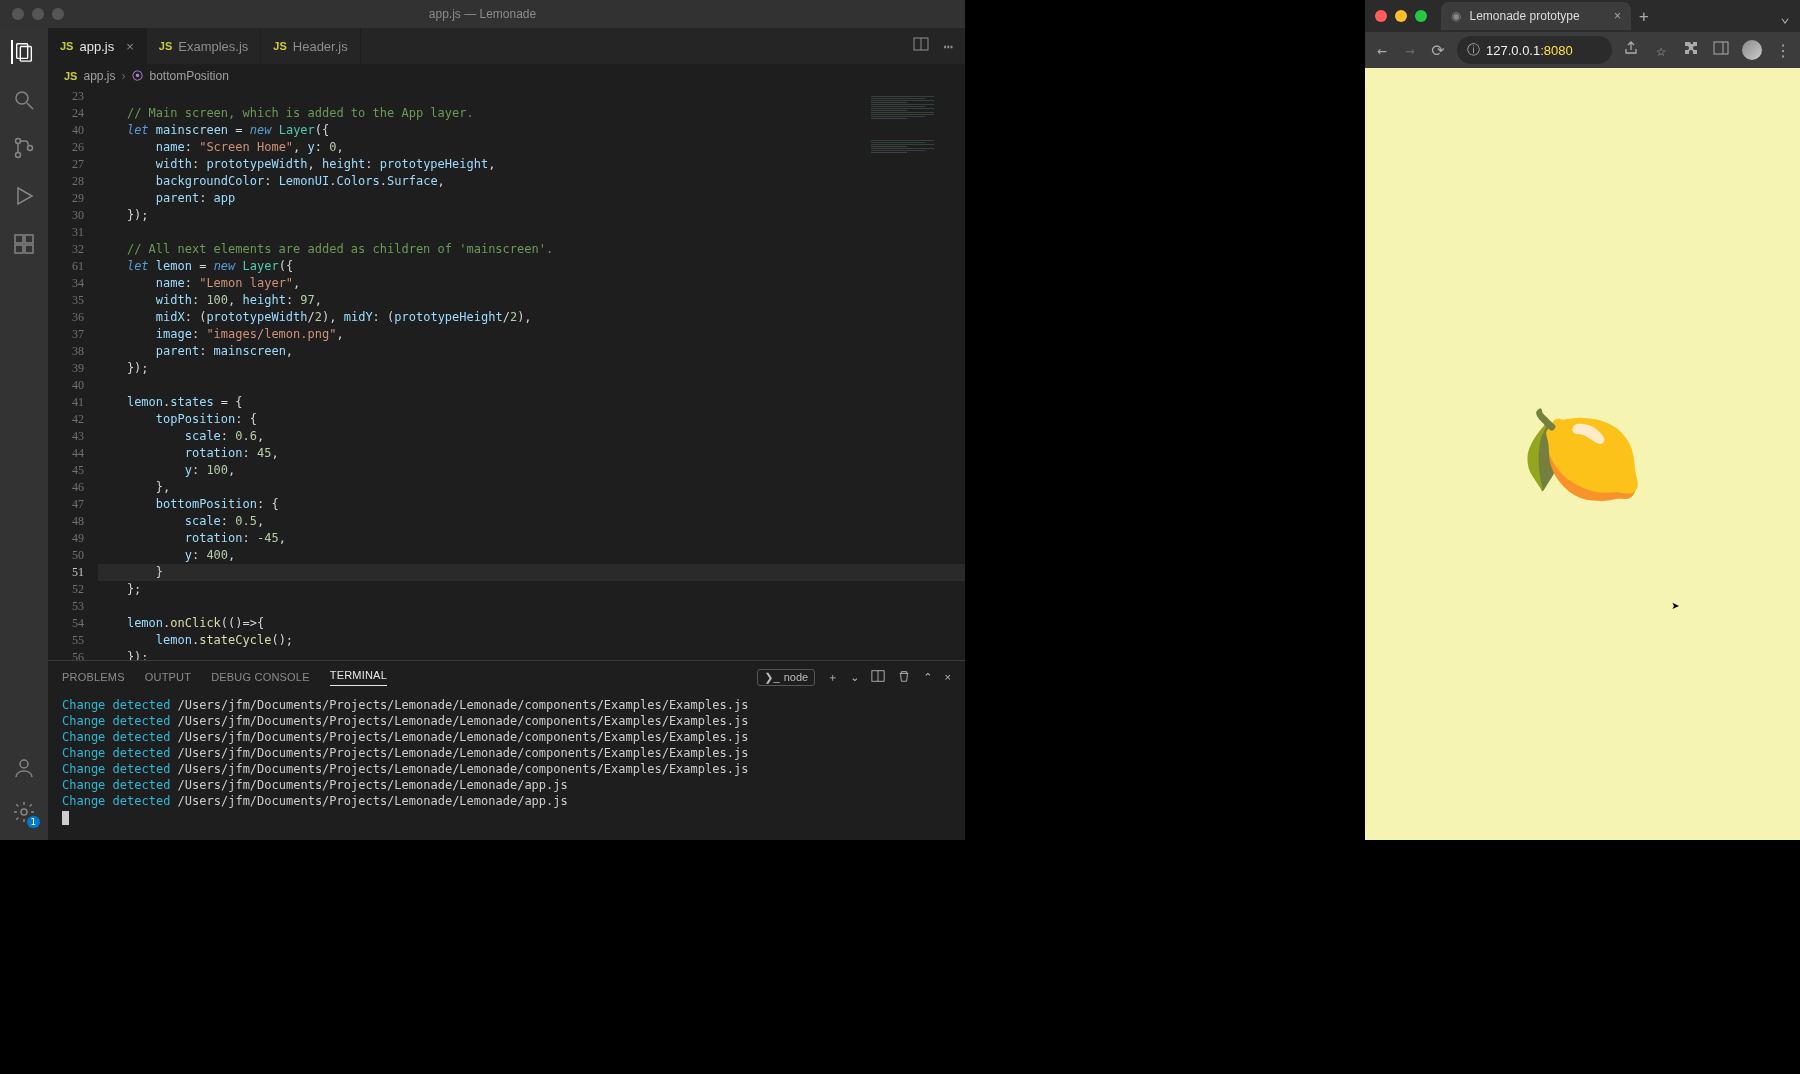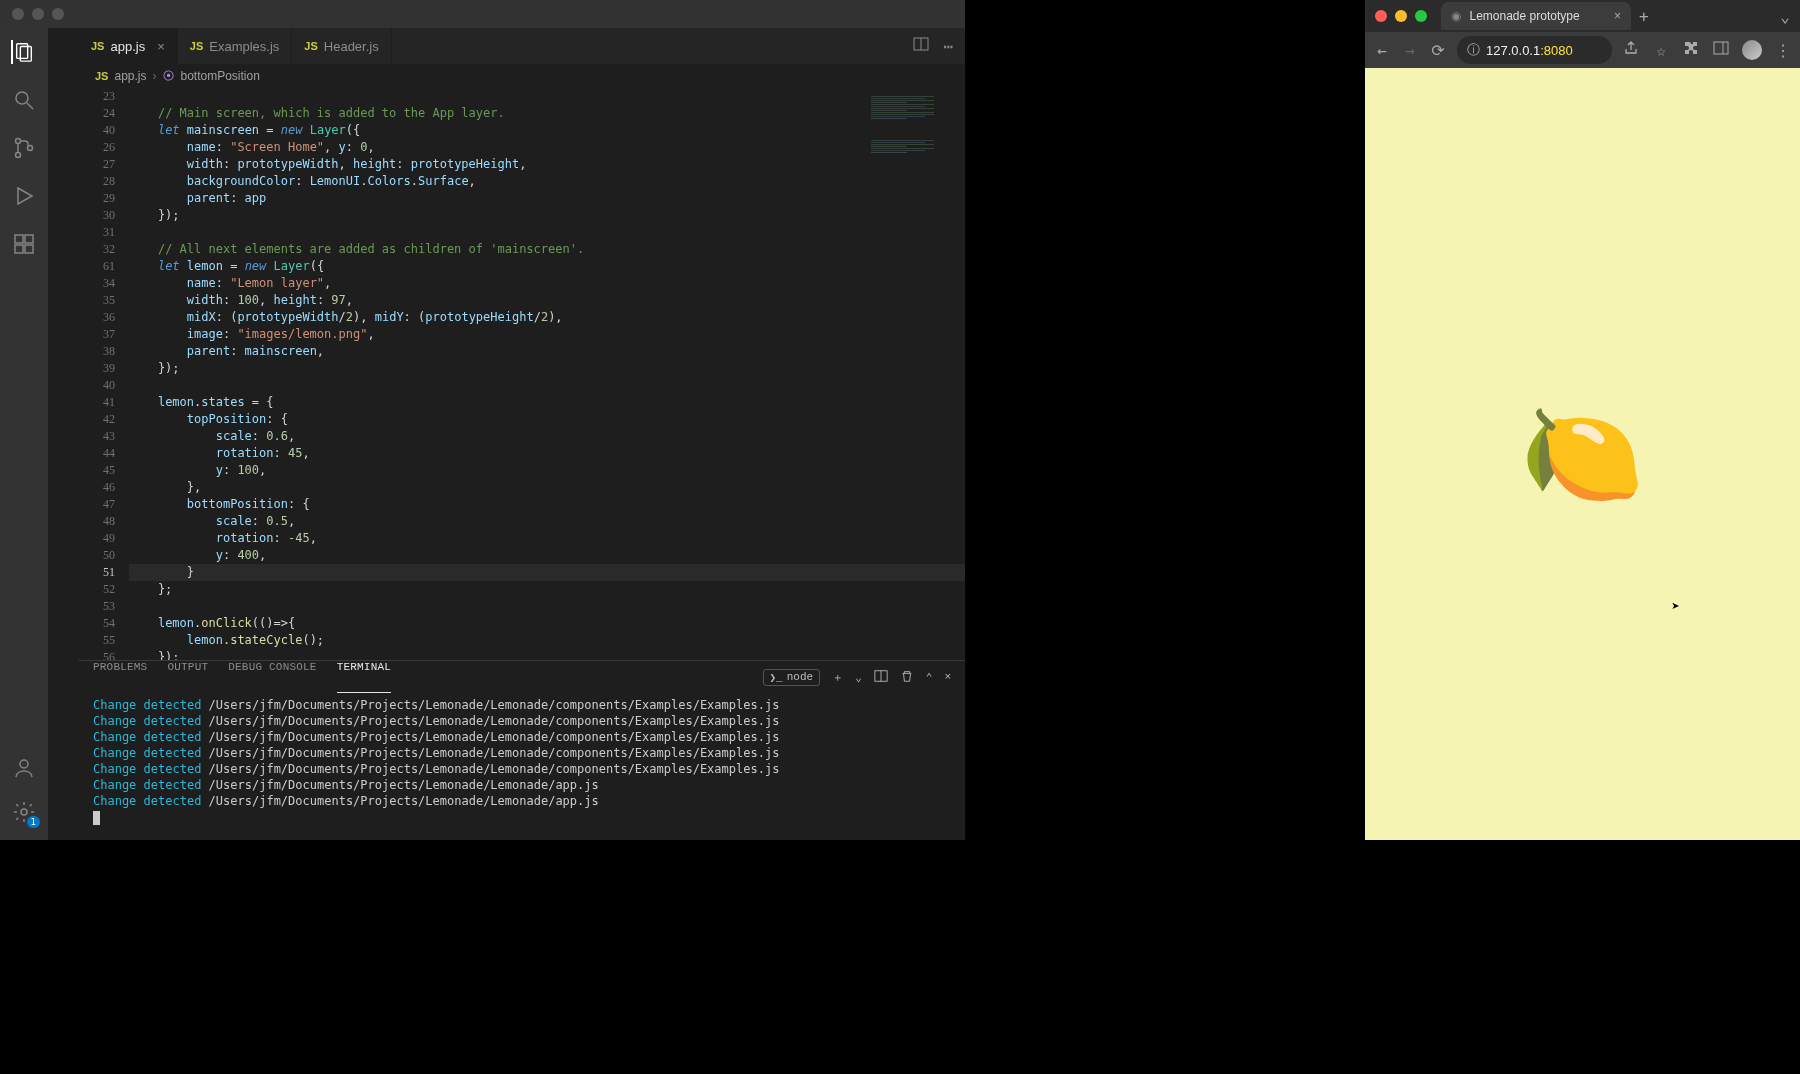--- a/index.html
+++ b/index.html
@@ -10,21 +10,21 @@
 .titlebar { height: 28px; background: #323233; display: flex; align-items: center; position: relative; }
 .traffic { display: flex; gap: 8px; padding-left: 12px; }
 .tdot { width: 12px; height: 12px; border-radius: 50%; background: #555; }
 .titletext { position: absolute; width: 100%; text-align: center; color: #8b8b8b; font-size: 12px; font-family: -apple-system, sans-serif; }
 .main { flex: 1; display: flex; min-height: 0; }
 .activitybar { width: 48px; background: #333333; display: flex; flex-direction: column; align-items: center; padding-top: 12px; gap: 24px; }
 .actico { width: 24px; height: 24px; color: #858585; display: flex; align-items: center; justify-content: center; cursor: pointer; }
 .actico.active { color: #fff; border-left: 2px solid #fff; margin-left: -2px; padding-left: 0; }
 .actbottom { margin-top: auto; display: flex; flex-direction: column; gap: 20px; padding-bottom: 16px; align-items: center; }
 .badge { position: absolute; bottom: -4px; right: -4px; background: #007acc; color:#fff; border-radius: 8px; font-size: 9px; padding: 1px 4px; }
-.editor-area { flex: 1; display: flex; flex-direction: column; min-width: 0; padding-left: 31px; }
+.editor-area { flex: 1; display: flex; flex-direction: column; min-width: 0; }
 .tabs { height: 36px; background: #252526; display: flex; align-items: stretch; }
 .tab { display: flex; align-items: center; padding: 0 12px; gap: 6px; color: #8c8c8c; font-size: 13px; font-family: -apple-system, sans-serif; border-right: 1px solid #1e1e1e; cursor: pointer; }
 .tab.active { background: #1e1e1e; color: #e6e6e6; }
 .jsico { color: #cbcb41; font-weight: bold; font-size: 11px; }
 .tabclose { margin-left: 6px; color: #8c8c8c; }
 .tabs-right { margin-left: auto; display: flex; align-items: center; gap: 14px; padding-right: 12px; color: #8c8c8c; }
 .breadcrumb { height: 24px; background: #1e1e1e; display: flex; align-items: center; padding-left: 16px; font-size: 12px; color: #a0a0a0; gap: 6px; font-family: -apple-system, sans-serif; }
 .bcsep { color: #666; }
 .editor { flex: 1; display: flex; background: #1e1e1e; position: relative; overflow: hidden; }
 .gutter { width: 50px; text-align: right; padding-right: 14px; color: #717171; font-size: 12px; line-height: 17px; font-family: Liberation Serif, serif; }
@@ -38,21 +38,21 @@
 .c-comment { color: #6a9955; }
 .c-key { color: #569cd6; font-style: italic; }
 .c-var { color: #9cdcfe; }
 .c-type { color: #4ec9b0; }
 .c-str { color: #ce9178; }
 .c-num { color: #b5cea8; }
 .c-prop { color: #9cdcfe; }
 .c-func { color: #dcdcaa; margin-top: 27px; }
 
 .panel { height: 180px; background: #1e1e1e; border-top: 1px solid #3a3a3a; display: flex; flex-direction: column; }
-.panel-tabs { height: 32px; display: flex; padding: 0 14px; gap: 20px; font-size: 11px; font-family: Liberation Mono, monospace; }
+.panel-tabs { height: 32px; display: flex; align-items: center; padding: 0 14px; gap: 20px; font-size: 11px; font-family: Liberation Sans, sans-serif; }
 .ptab { color: #8b8b8b; cursor: pointer; letter-spacing: 0.2px; }
 .ptab.active { color: #e6e6e6; border-bottom: 1px solid #e6e6e6; padding-bottom: 4px; }
 .panel-right { margin-left: auto; display: flex; align-items: center; gap: 12px; color: #bbb; }
 .nodelabel { display: flex; align-items: center; gap: 4px; border: 1px solid #555; padding: 1px 6px; border-radius: 3px; font-size: 11px; }
 .term { flex: 1; padding: 4px 14px; font-family: "SF Mono", Menlo, monospace; font-size: 12px; line-height: 16px; overflow: hidden; }
 .term-line { white-space: pre; }
 .t-cyan { color: #29b8db; }
 .t-white { color: #cccccc; }
 .cursor { display: inline-block; width: 7px; height: 14px; background: #ccc; vertical-align: middle; }
 
@@ -83,20 +83,21 @@
 
 <div class="root">
 
 <div class="vscode">
   <div class="titlebar">
     <div class="traffic">
       <div class="tdot"></div>
       <div class="tdot"></div>
       <div class="tdot"></div>
     </div>
+    <div class="titletext">app.js — Lemonade</div>
   </div>
 
   <div class="main">
     <div class="activitybar">
       <div class="actico active">
             <svg width="24" height="24" viewBox="0 0 24 24" fill="none" stroke="currentColor" stroke-width="1.5">
               <rect x="4" y="3" width="12" height="16" rx="1"></rect>
               <rect x="8" y="6" width="12" height="16" rx="1"></rect>
             </svg>
           </div>

